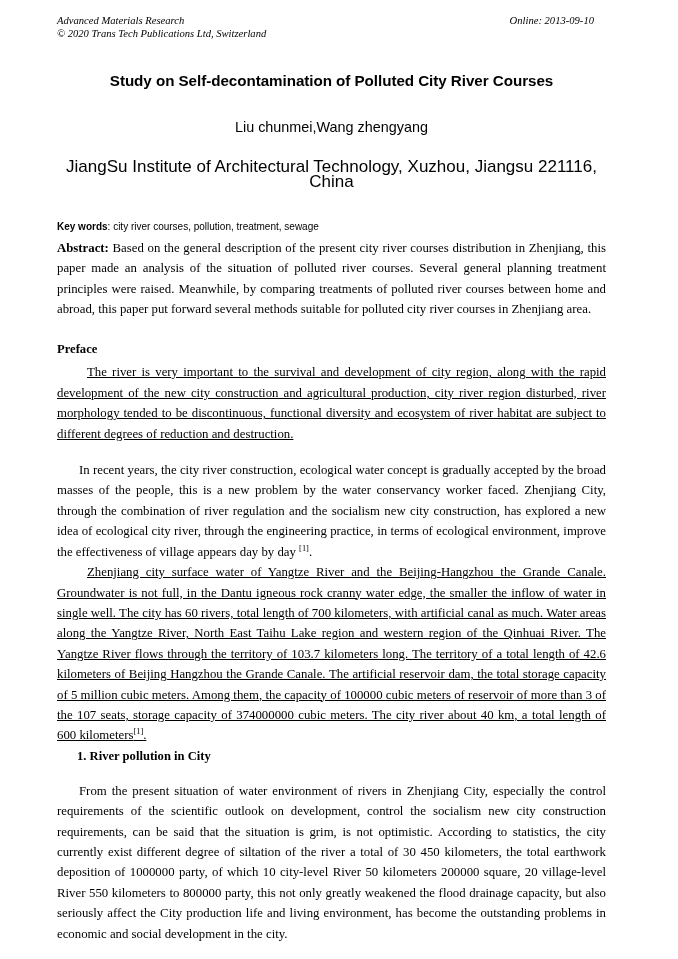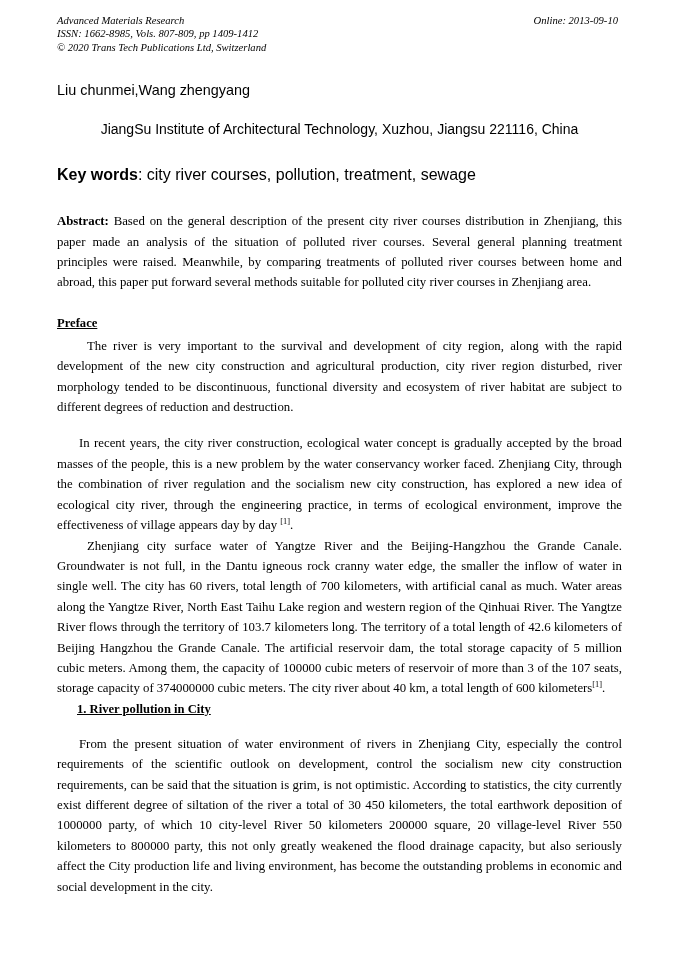--- a/index.html
+++ b/index.html
@@ -15,21 +15,21 @@
     font-family: "Liberation Serif", "DejaVu Serif", serif;
     color: #000000;
   }
 
   .page {
     position: relative;
     width: 678px;
     height: 959px;
     background: #ffffff;
     box-sizing: border-box;
-    padding: 14px 56px 0 57px;
+    padding: 14px 72px 0 57px;
   }
 
   
   .masthead {
     position: relative;
     font-family: "Liberation Serif", "DejaVu Serif", serif;
     font-style: italic;
     font-size: 10.6px;
     line-height: 13.4px;
     color: #000;
@@ -38,126 +38,125 @@
     display: block;
     width: 420px;
   }
   .masthead-line {
     display: block;
     white-space: nowrap;
   }
   .masthead-right {
     position: absolute;
     top: 0;
-    right: 4px;
+    right: 12px;
     font-style: italic;
     font-size: 10.6px;
     line-height: 13.4px;
     white-space: nowrap;
   }
 
   
   .title {
     margin-top: 30px;
     text-align: center;
     font-family: "Liberation Sans", "DejaVu Sans", sans-serif;
     font-weight: bold;
     font-size: 15.2px;
     line-height: 20px;
     letter-spacing: -0.05px;
   }
   .authors {
     margin-top: 27px;
-    text-align: left;
+    text-align: center;
     font-family: "Liberation Sans", "DejaVu Sans", sans-serif;
     font-weight: normal;
     font-size: 14.4px;
     line-height: 19px;
   }
   .affiliation {
     margin-top: 22px;
     text-align: center;
     font-family: "Liberation Sans", "DejaVu Sans", sans-serif;
     font-weight: normal;
-    font-size: 14px;
+    font-size: 17px;
     line-height: 15px;
   }
 
   
   .keywords {
     margin-top: 30px;
     font-family: "Liberation Sans", "DejaVu Sans", sans-serif;
-    font-size: 16px;
+    font-size: 10px;
     line-height: 15px;
     text-align: left;
   }
   .keywords .kw-label {
     font-weight: bold;
   }
 
   
   .abstract {
-    margin-top: 29px;
+    margin-top: 4px;
     font-size: 12.8px;
     line-height: 20.4px;
     text-align: justify;
     text-justify: inter-word;
     hyphens: none;
   }
   .abstract .ab-label {
     font-weight: bold;
   }
 
   
   .section-head {
     margin-top: 21px;
     font-weight: bold;
     font-size: 12.6px;
     line-height: 18px;
     text-align: left;
-    text-decoration: underline;
   }
   .section-head.tight {
     margin-top: 1px;
     margin-left: 20px;
   }
 
   
   .body-para {
     margin: 0;
     font-size: 12.8px;
     line-height: 20.4px;
     text-align: justify;
     text-justify: inter-word;
     hyphens: none;
   }
-  .body-para.indent-a { text-indent: 30px; }
+  .body-para.indent-a { text-indent: 30px; text-decoration: underline; }
   .body-para.indent-b { text-indent: 22px; margin-top: 16px; }
   .body-para.first-after-head { margin-top: 4px; }
 
   sup.cite {
     font-size: 8.4px;
     vertical-align: super;
     line-height: 0;
   }
 </style>
 </head>
 <body>
 
 <div class="page">
 
   <div class="masthead">
     <div class="masthead-left">
       <span class="masthead-line">Advanced Materials Research</span>
-      <span class="masthead-line">ISSN: 1662-8985, Vols. 807-809, pp 1409-1412</span>
       <span class="masthead-line">© 2020 Trans Tech Publications Ltd, Switzerland</span>
     </div>
     <div class="masthead-right">Online: 2013-09-10</div>
   </div>
 
+  <h1 class="title">Study on Self-decontamination of Polluted City River Courses</h1>
   <div class="authors">Liu chunmei,Wang zhengyang</div>
   <div class="affiliation">JiangSu Institute of Architectural Technology, Xuzhou, Jiangsu 221116, China</div>
 
   <div class="keywords">
     <span class="kw-label">Key words</span><span>: </span><span>city river courses, pollution, treatment, sewage</span>
   </div>
 
   <div class="abstract">
     <span class="ab-label">Abstract:</span><span> Based on the general description of the present city river courses distribution in Zhenjiang, this paper made an analysis of the situation of polluted river courses. Several general planning treatment principles were raised. Meanwhile, by comparing treatments of polluted river courses between home and abroad, this paper put forward several methods suitable for polluted city river courses in Zhenjiang area.</span>
   </div>

